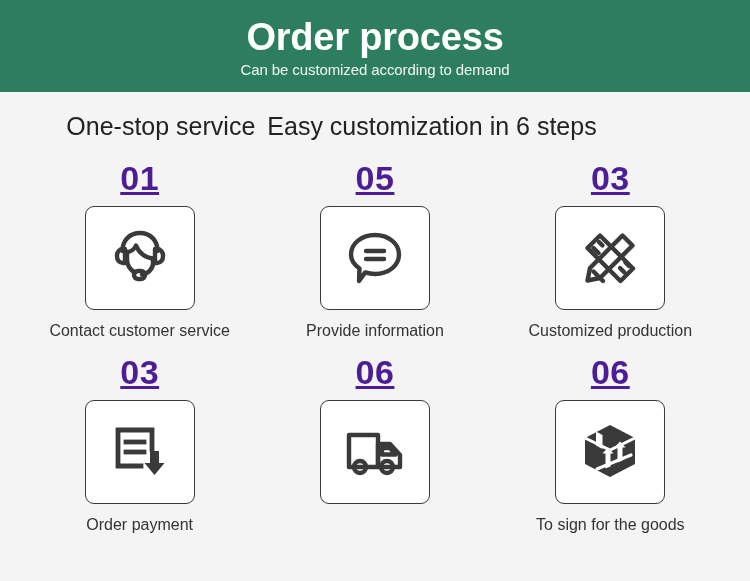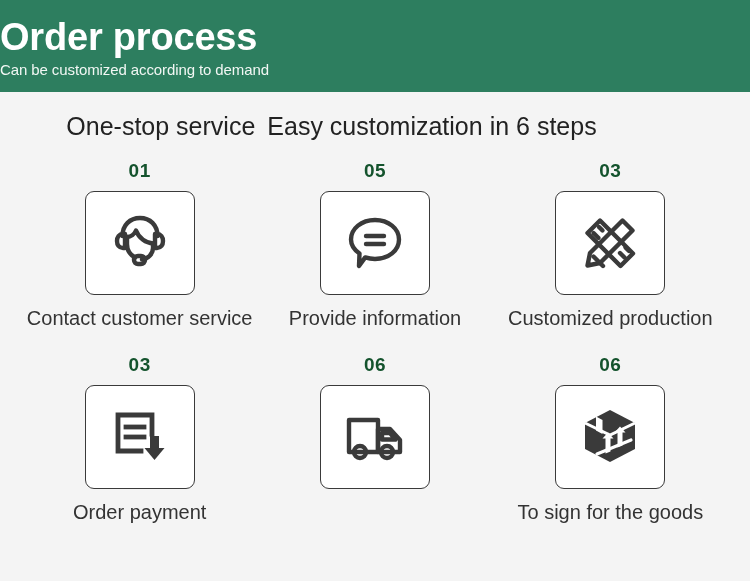--- a/index.html
+++ b/index.html
@@ -15,21 +15,21 @@
     position: relative;
   }
 
   
   .banner {
     width: 750px;
     height: 92px;
     background: #2d7e5f;
     display: flex;
     flex-direction: column;
-    align-items: flex-start;
+    align-items: center;
     justify-content: center;
     box-sizing: border-box;
     padding-top: 2px;
   }
   .banner-title {
     color: #ffffff;
     font-size: 38px;
     font-weight: bold;
     line-height: 1.0;
     letter-spacing: -0.2px;
@@ -72,44 +72,45 @@
     width: 750px;
     box-sizing: border-box;
     padding: 0 22px;
   }
   .step {
     display: flex;
     flex-direction: column;
     align-items: center;
   }
   .step-number {
-    font-size: 19px;
+    font-size: 34px;
     font-weight: bold;
-    color: #14532d;
+    color: #4c1d95;
     line-height: 1.0;
     letter-spacing: 0.5px;
     margin-bottom: 11px;
+    text-decoration: underline;
   }
   .icon-box {
     width: 110px;
     height: 104px;
     background: #ffffff;
     border: 1px solid #3a3a3a;
     border-radius: 9px;
     display: flex;
     align-items: center;
     justify-content: center;
     box-sizing: border-box;
   }
   .icon-box svg {
     display: block;
   }
   .step-label {
     margin-top: 13px;
-    font-size: 20px;
+    font-size: 16px;
     color: #333333;
     line-height: 1.0;
     text-align: center;
     white-space: nowrap;
   }
 </style>
 </head>
 <body>
 
 <div class="banner">

